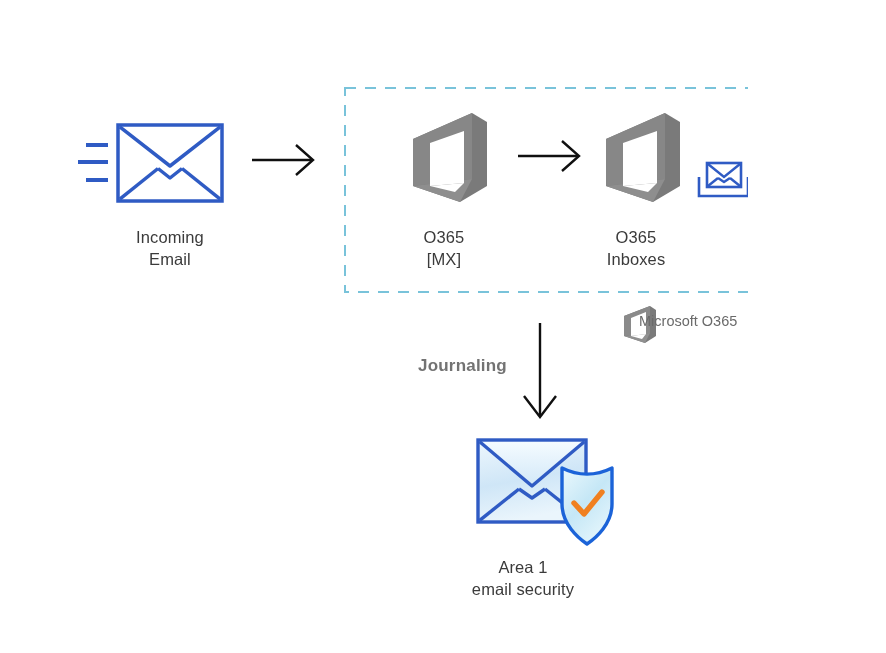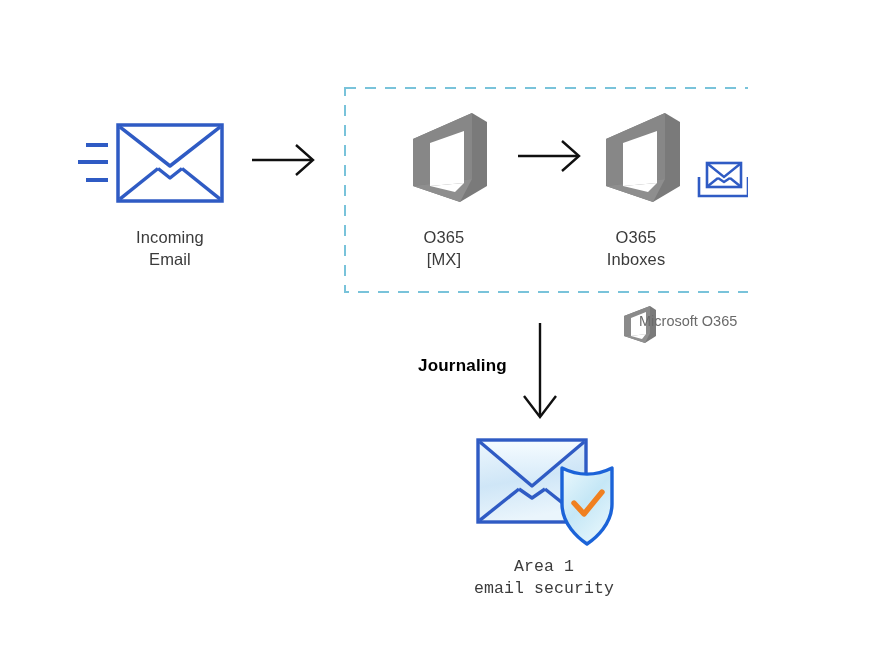--- a/index.html
+++ b/index.html
@@ -31,21 +31,21 @@
     color: #3b3b3b;
     font-family: "Liberation Sans", sans-serif;
     font-size: 16.5px;
     line-height: 22px;
     font-weight: 400;
     letter-spacing: 0.1px;
     white-space: pre-line;
   }
   .journaling-label {
     position: absolute;
-    color: #000000;
+    color: #737373;
     font-family: "Liberation Sans", sans-serif;
     font-size: 17px;
     font-weight: 700;
     letter-spacing: 0.2px;
     white-space: nowrap;
   }
   .legend-label {
     position: absolute;
     color: #6a6a6a;
     font-family: "Liberation Sans", sans-serif;
@@ -173,16 +173,16 @@
   <div class="node-label" style="left:362px; top:226px; width:164px;">O365
 [MX]</div>
 
   <div class="node-label" style="left:554px; top:226px; width:164px;">O365
 Inboxes</div>
 
   <div class="journaling-label" style="left:418px; top:356px;">Journaling</div>
 
   <div class="legend-label" style="left:639px; top:313px;">Microsoft O365</div>
 
-  <div class="node-label" style="left:462px; top:556px; width:164px;font-family:Liberation Mono, monospace;">Area 1
+  <div class="node-label" style="left:441px; top:556px; width:164px;">Area 1
 email security</div>
 
 </div>
 
 </body></html>

